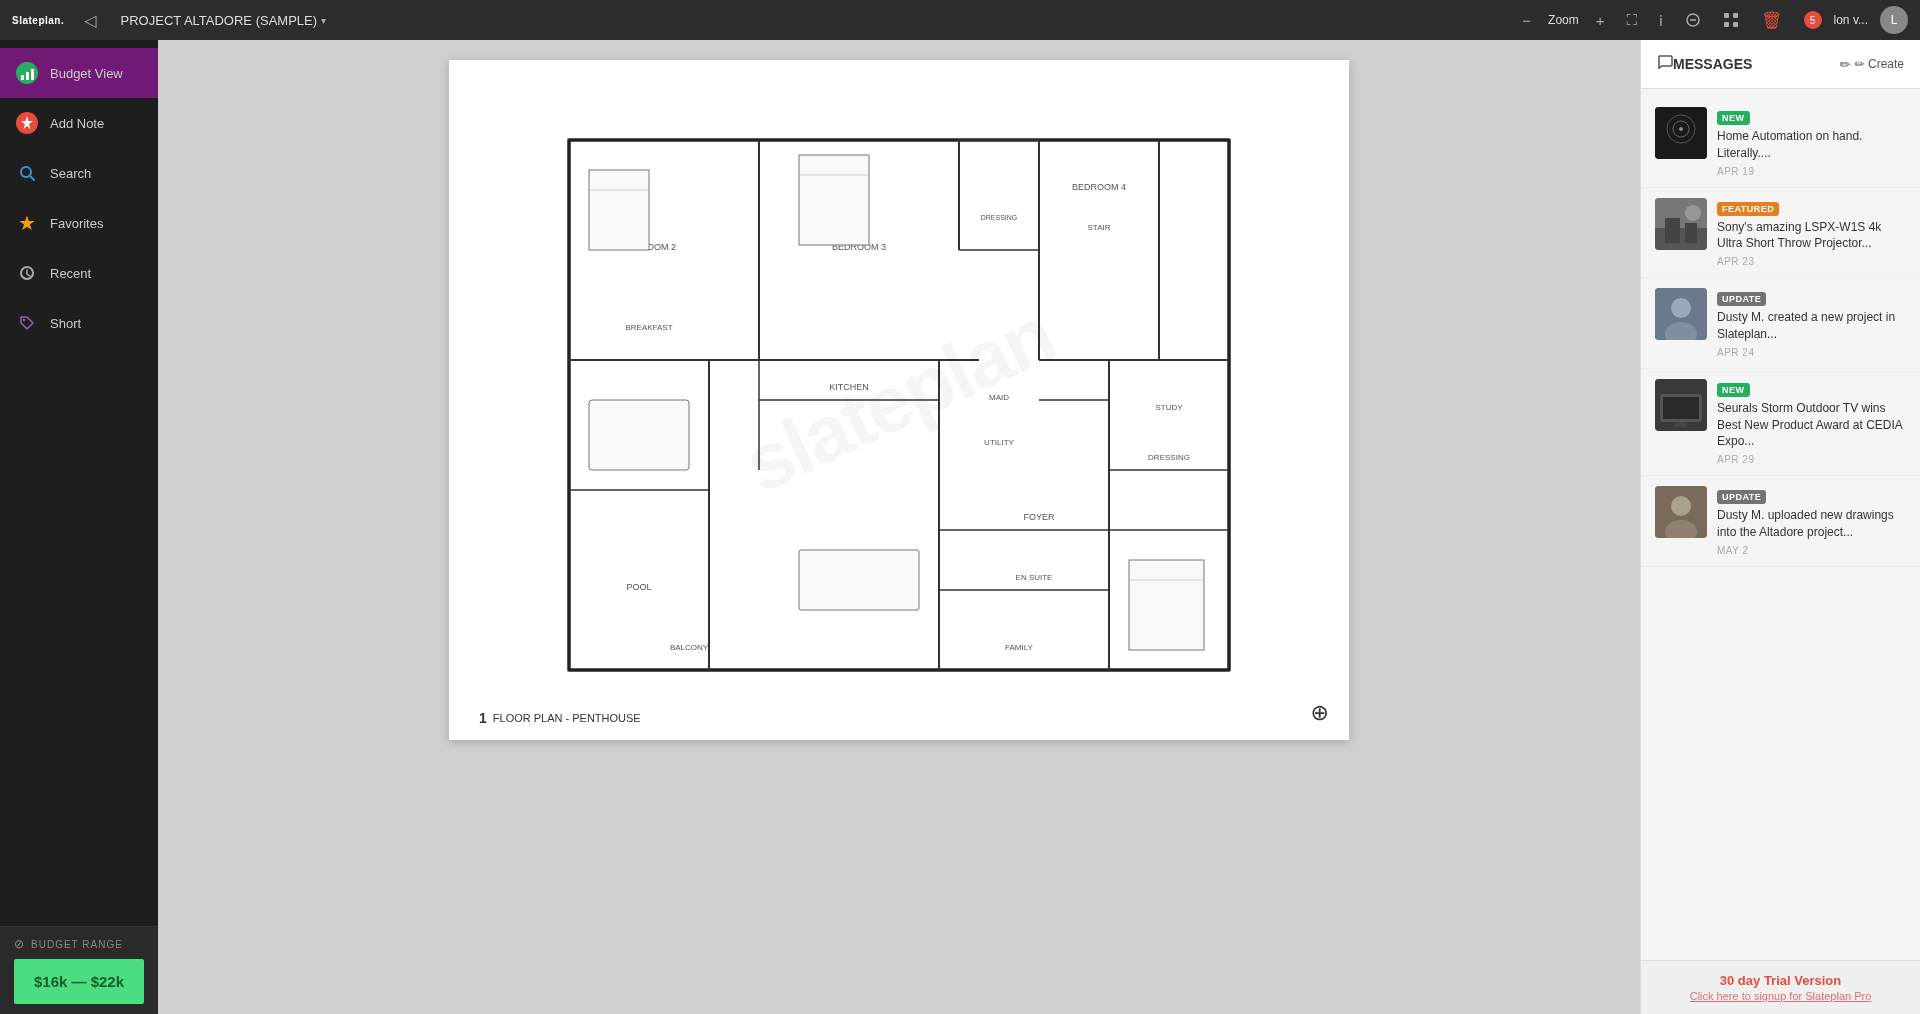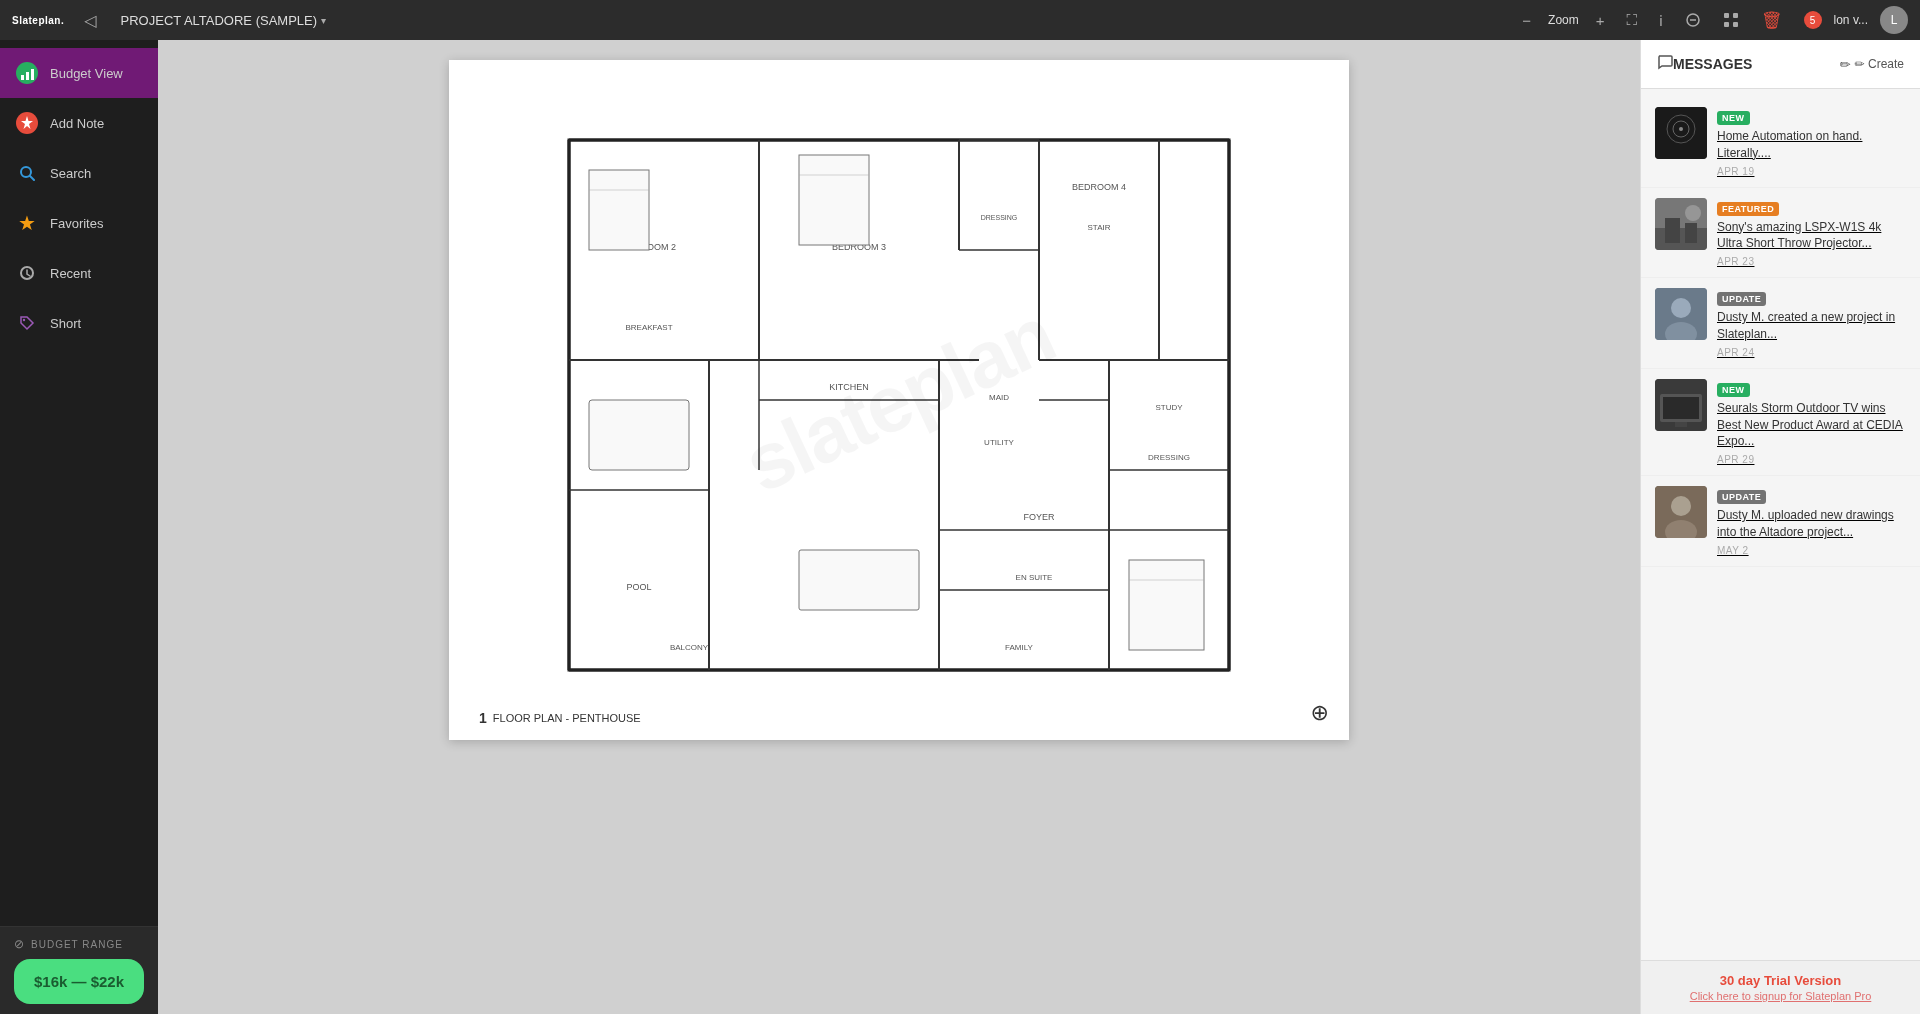--- a/index.html
+++ b/index.html
@@ -133,21 +133,21 @@
       font-size: 10px;
       letter-spacing: 1px;
       display: flex;
       align-items: center;
       gap: 6px;
       margin-bottom: 8px;
     }
     .sidebar-budget-icon { color: #888; font-size: 12px; }
     .sidebar-budget-range {
       background: #4ade80;
-      border-radius: 16px;
+      border-radius: 2px;
       padding: 14px 10px;
       text-align: center;
       color: #1a5c30;
       font-size: 15px;
       font-weight: 600;
     }
 
     
     .canvas-area {
       flex: 1;
@@ -248,21 +248,20 @@
       flex: 1;
       overflow-y: auto;
       padding: 8px 0;
     }
     .message-item {
       display: flex;
       gap: 10px;
       padding: 10px 14px;
       border-bottom: 1px solid #eee;
       cursor: pointer;
-      text-decoration: underline;
     }
     .message-thumb {
       width: 52px;
       height: 52px;
       border-radius: 4px;
       flex-shrink: 0;
       overflow: hidden;
       background: #ccc;
     }
     

